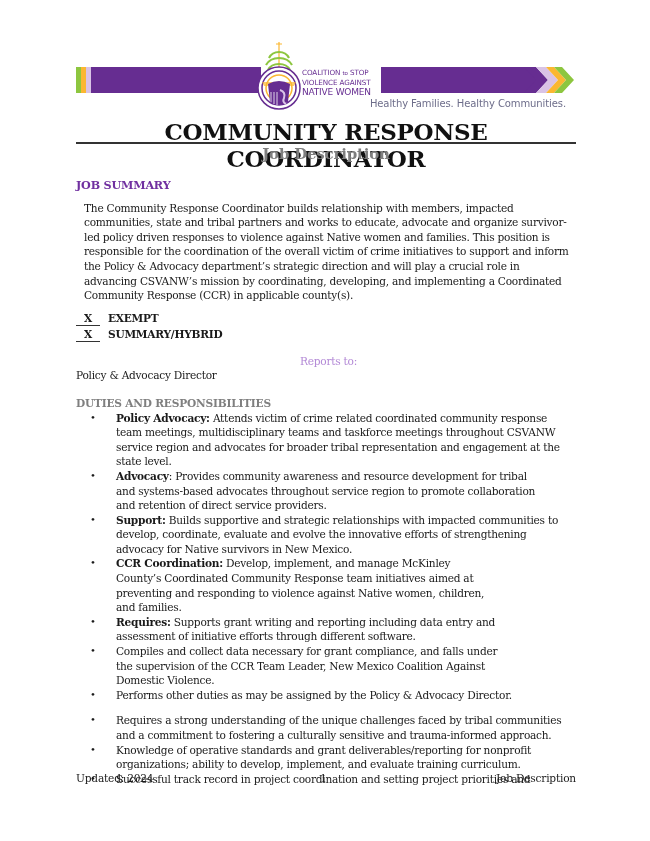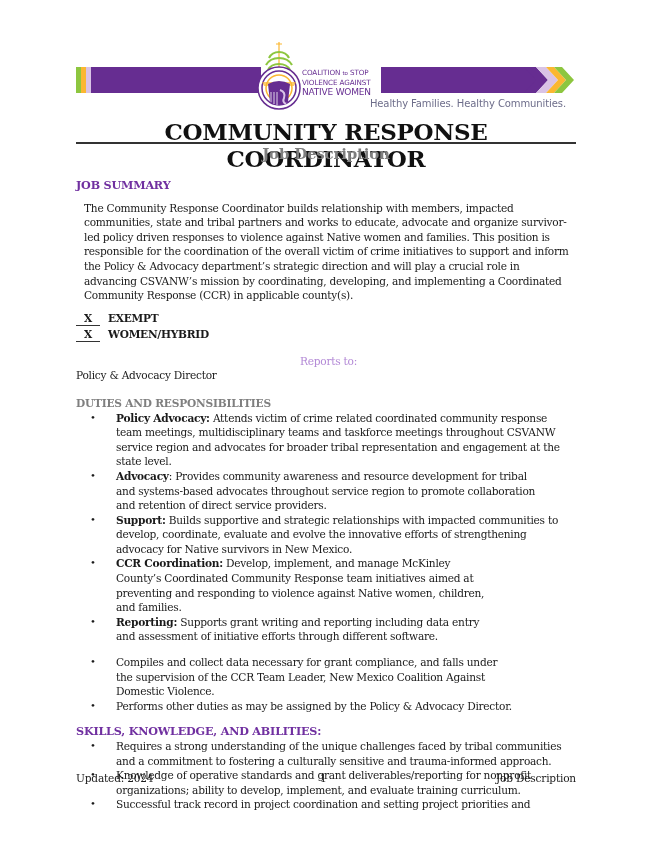--- a/index.html
+++ b/index.html
@@ -112,41 +112,40 @@
 
   <div class="h-purple">JOB SUMMARY</div>
   <p>The Community Response Coordinator builds relationship with members, impacted communities, state and tribal partners and works to educate, advocate and organize survivor-led policy driven responses to violence against Native women and families. This position is responsible for the coordination of the overall victim of crime initiatives to support and inform the Policy &amp; Advocacy department’s strategic direction and will play a crucial role in advancing CSVANW’s mission by coordinating, developing, and implementing a Coordinated Community Response (CCR) in applicable county(s).</p>
 
   <div class="check-row">
     <span class="check-box">X</span>
     <span>EXEMPT</span>
   </div>
   <div class="check-row">
     <span class="check-box">X</span>
-    <span>WOMEN/HYBRID</span>
+    <span>SUMMARY/HYBRID</span>
   </div>
 
   <div class="gap-small"></div>
   <div class="reports-label">Reports to:</div>
   <div>Policy &amp; Advocacy Director</div>
 
   <div class="gap-med"></div>
   <div class="h-gray">DUTIES AND RESPONSIBILITIES</div>
   <ul class="bullets">
     <li style="padding-right:8px;"><b>Policy Advocacy:</b><span> Attends victim of crime related coordinated community response team meetings, multidisciplinary teams and taskforce meetings throughout CSVANW service region and advocates for broader tribal representation and engagement at the state level.</span></li>
     <li style="padding-right:40px;"><b>Advocacy</b><span>: Provides community awareness and resource development for tribal and systems-based advocates throughout service region to promote collaboration and retention of direct service providers.</span></li>
     <li style="padding-right:4px;"><b>Support:</b><span> Builds supportive and strategic relationships with impacted communities to develop, coordinate, evaluate and evolve the innovative efforts of strengthening advocacy for Native survivors in New Mexico.</span></li>
     <li style="padding-right:95px;"><b>CCR Coordination:</b><span> Develop, implement, and manage McKinley County’s Coordinated Community Response team initiatives aimed at preventing and responding to violence against Native women, children, and families.</span></li>
-    <li style="padding-right:80px;"><b>Reporting:</b><span> Supports grant writing and reporting including data entry and assessment of initiative efforts through different software.</span></li>
-    <li style="padding-right:68px;margin-top:11px;"><b></b><span>Compiles and collect data necessary for grant compliance, and falls under the supervision of the CCR Team Leader, New Mexico Coalition Against Domestic Violence.</span></li>
+    <li style="padding-right:80px;"><b>Requires:</b><span> Supports grant writing and reporting including data entry and assessment of initiative efforts through different software.</span></li>
+    <li style="padding-right:68px;"><b></b><span>Compiles and collect data necessary for grant compliance, and falls under the supervision of the CCR Team Leader, New Mexico Coalition Against Domestic Violence.</span></li>
     <li><b></b><span>Performs other duties as may be assigned by the Policy &amp; Advocacy Director.</span></li>
   </ul>
 
   <div class="gap-small"></div>
-  <div class="h-purple">SKILLS, KNOWLEDGE, AND ABILITIES:</div>
   <ul class="bullets">
     <li><span>Requires a strong understanding of the unique challenges faced by tribal communities and a commitment to fostering a culturally sensitive and trauma-informed approach.</span></li>
     <li style="padding-right:40px;"><span>Knowledge of operative standards and grant deliverables/reporting for nonprofit organizations; ability to develop, implement, and evaluate training curriculum.</span></li>
     <li><span>Successful track record in project coordination and setting project priorities and</span></li>
   </ul>
 </div>
 
 <div class="footer">
   <span class="left">Updated: 2024</span>
   <span class="center">1</span>

